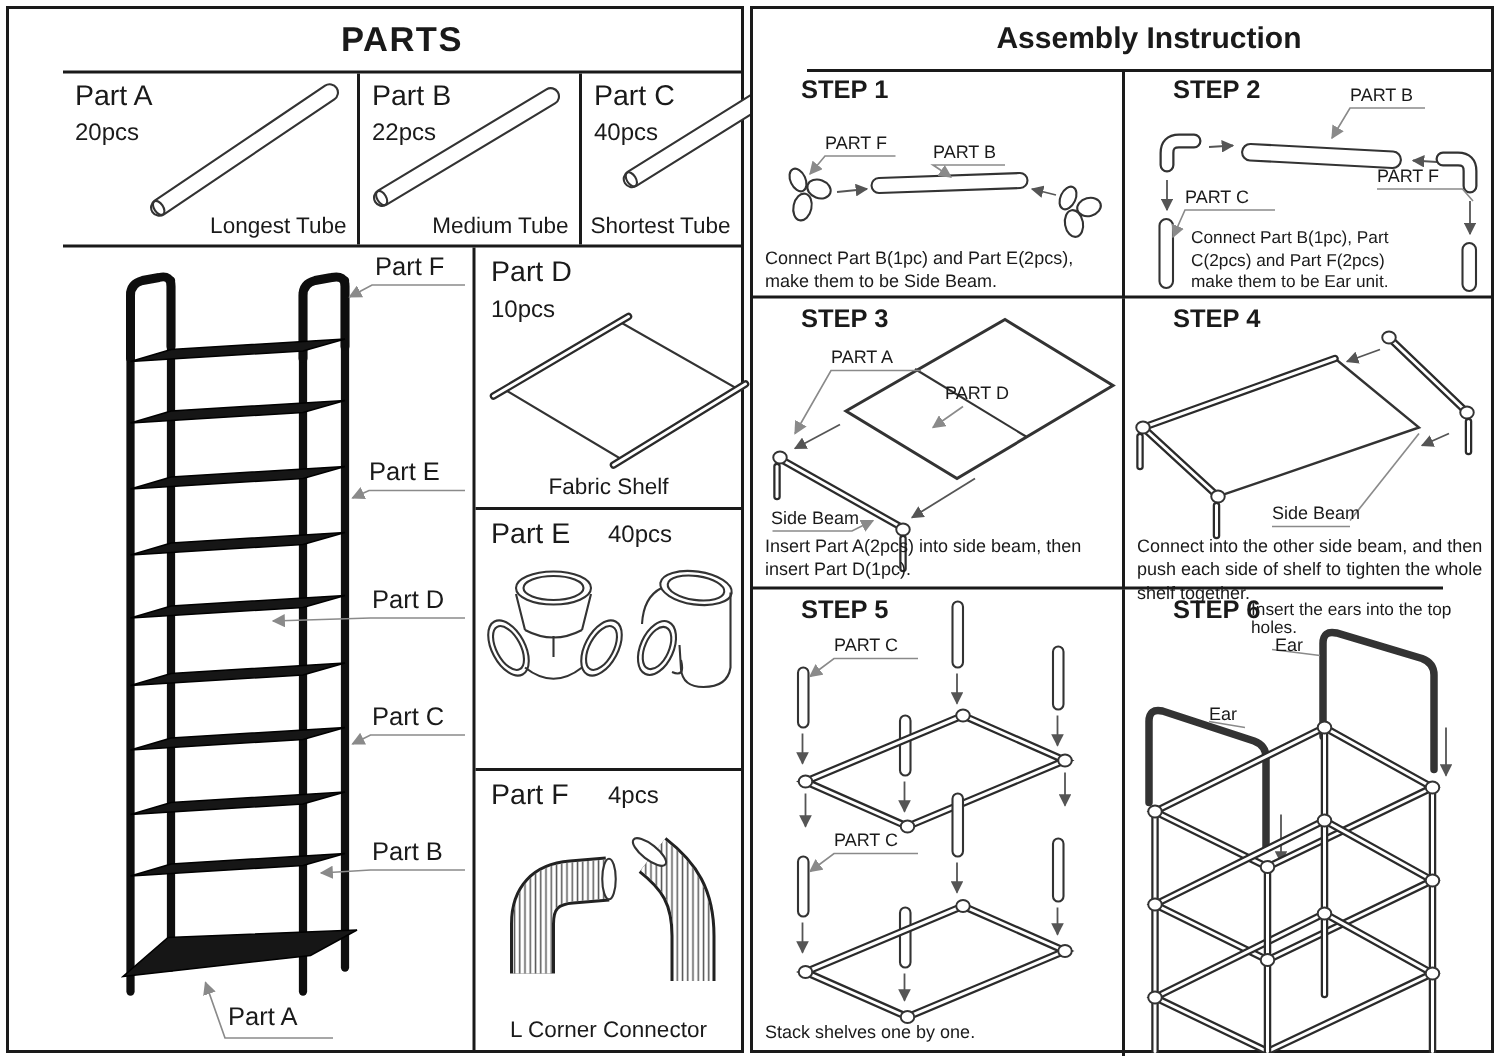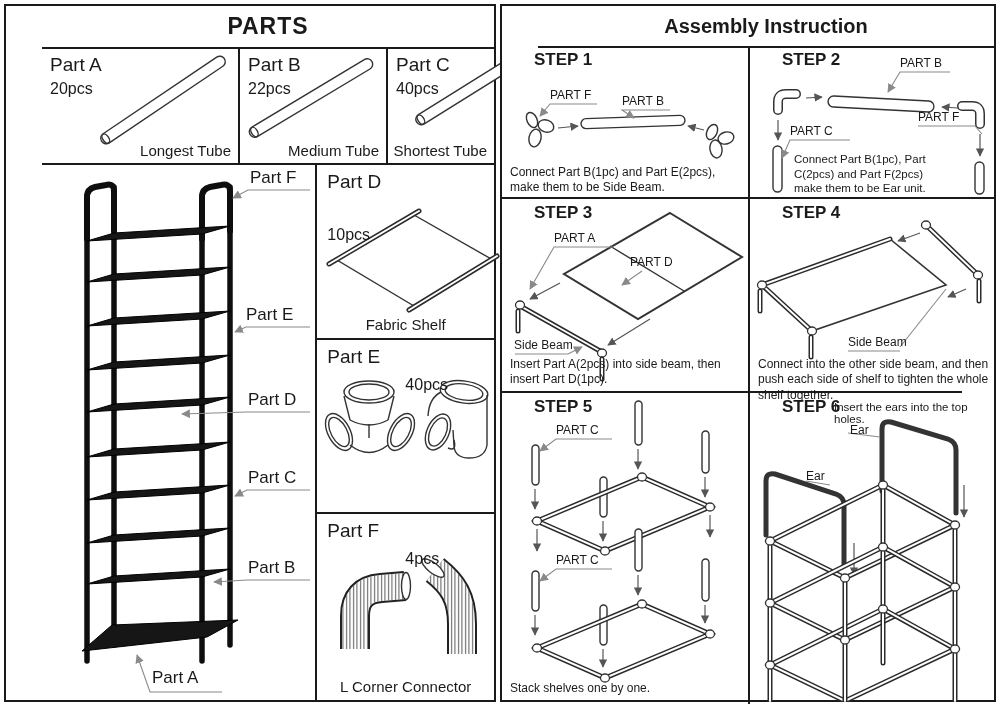--- a/index.html
+++ b/index.html
@@ -18,21 +18,21 @@
   .tube-cell + .tube-cell{border-left:2px solid #1a1a1a;}
   .tube-cell .pname{position:absolute;left:8px;top:5px;font-size:19px;}
   .tube-cell .pqty{position:absolute;left:8px;top:31px;font-size:16px;}
   .tube-cell .pdesc{position:absolute;right:7px;bottom:4px;font-size:15px;}
   #parts-main{display:flex;height:537px;}
   #rack-area{position:relative;width:296px;border-right:2px solid #1a1a1a;box-sizing:border-box;}
   #comp-col{position:relative;width:190px;}
   .comp-box{position:relative;box-sizing:border-box;border-bottom:2px solid #1a1a1a;}
   .comp-box:last-child{border-bottom:none;}
   .comp-box .pname{position:absolute;left:10px;top:6px;font-size:19px;}
-  .comp-box .pqty{position:absolute;font-size:16px;margin-top:28px;}
+  .comp-box .pqty{position:absolute;font-size:16px;}
   .comp-box .pdesc{position:absolute;bottom:5px;width:100%;text-align:center;font-size:15px;}
   .rack-label{position:absolute;font-size:17px;white-space:nowrap;}
   
   .step-cell{position:absolute;box-sizing:border-box;}
   .bR{border-right:2px solid #1a1a1a;} .bB{border-bottom:2px solid #1a1a1a;}
   .step-title{position:absolute;left:7px;top:4px;font-size:17px;font-weight:bold;margin-left:25px;}
   .dlabel{position:absolute;font-size:12px;white-space:nowrap;}
   .caption{position:absolute;font-size:12px;line-height:1.28;}
   .note{position:absolute;font-size:11.5px;}
   svg.diagram{position:absolute;left:0;top:0;}

